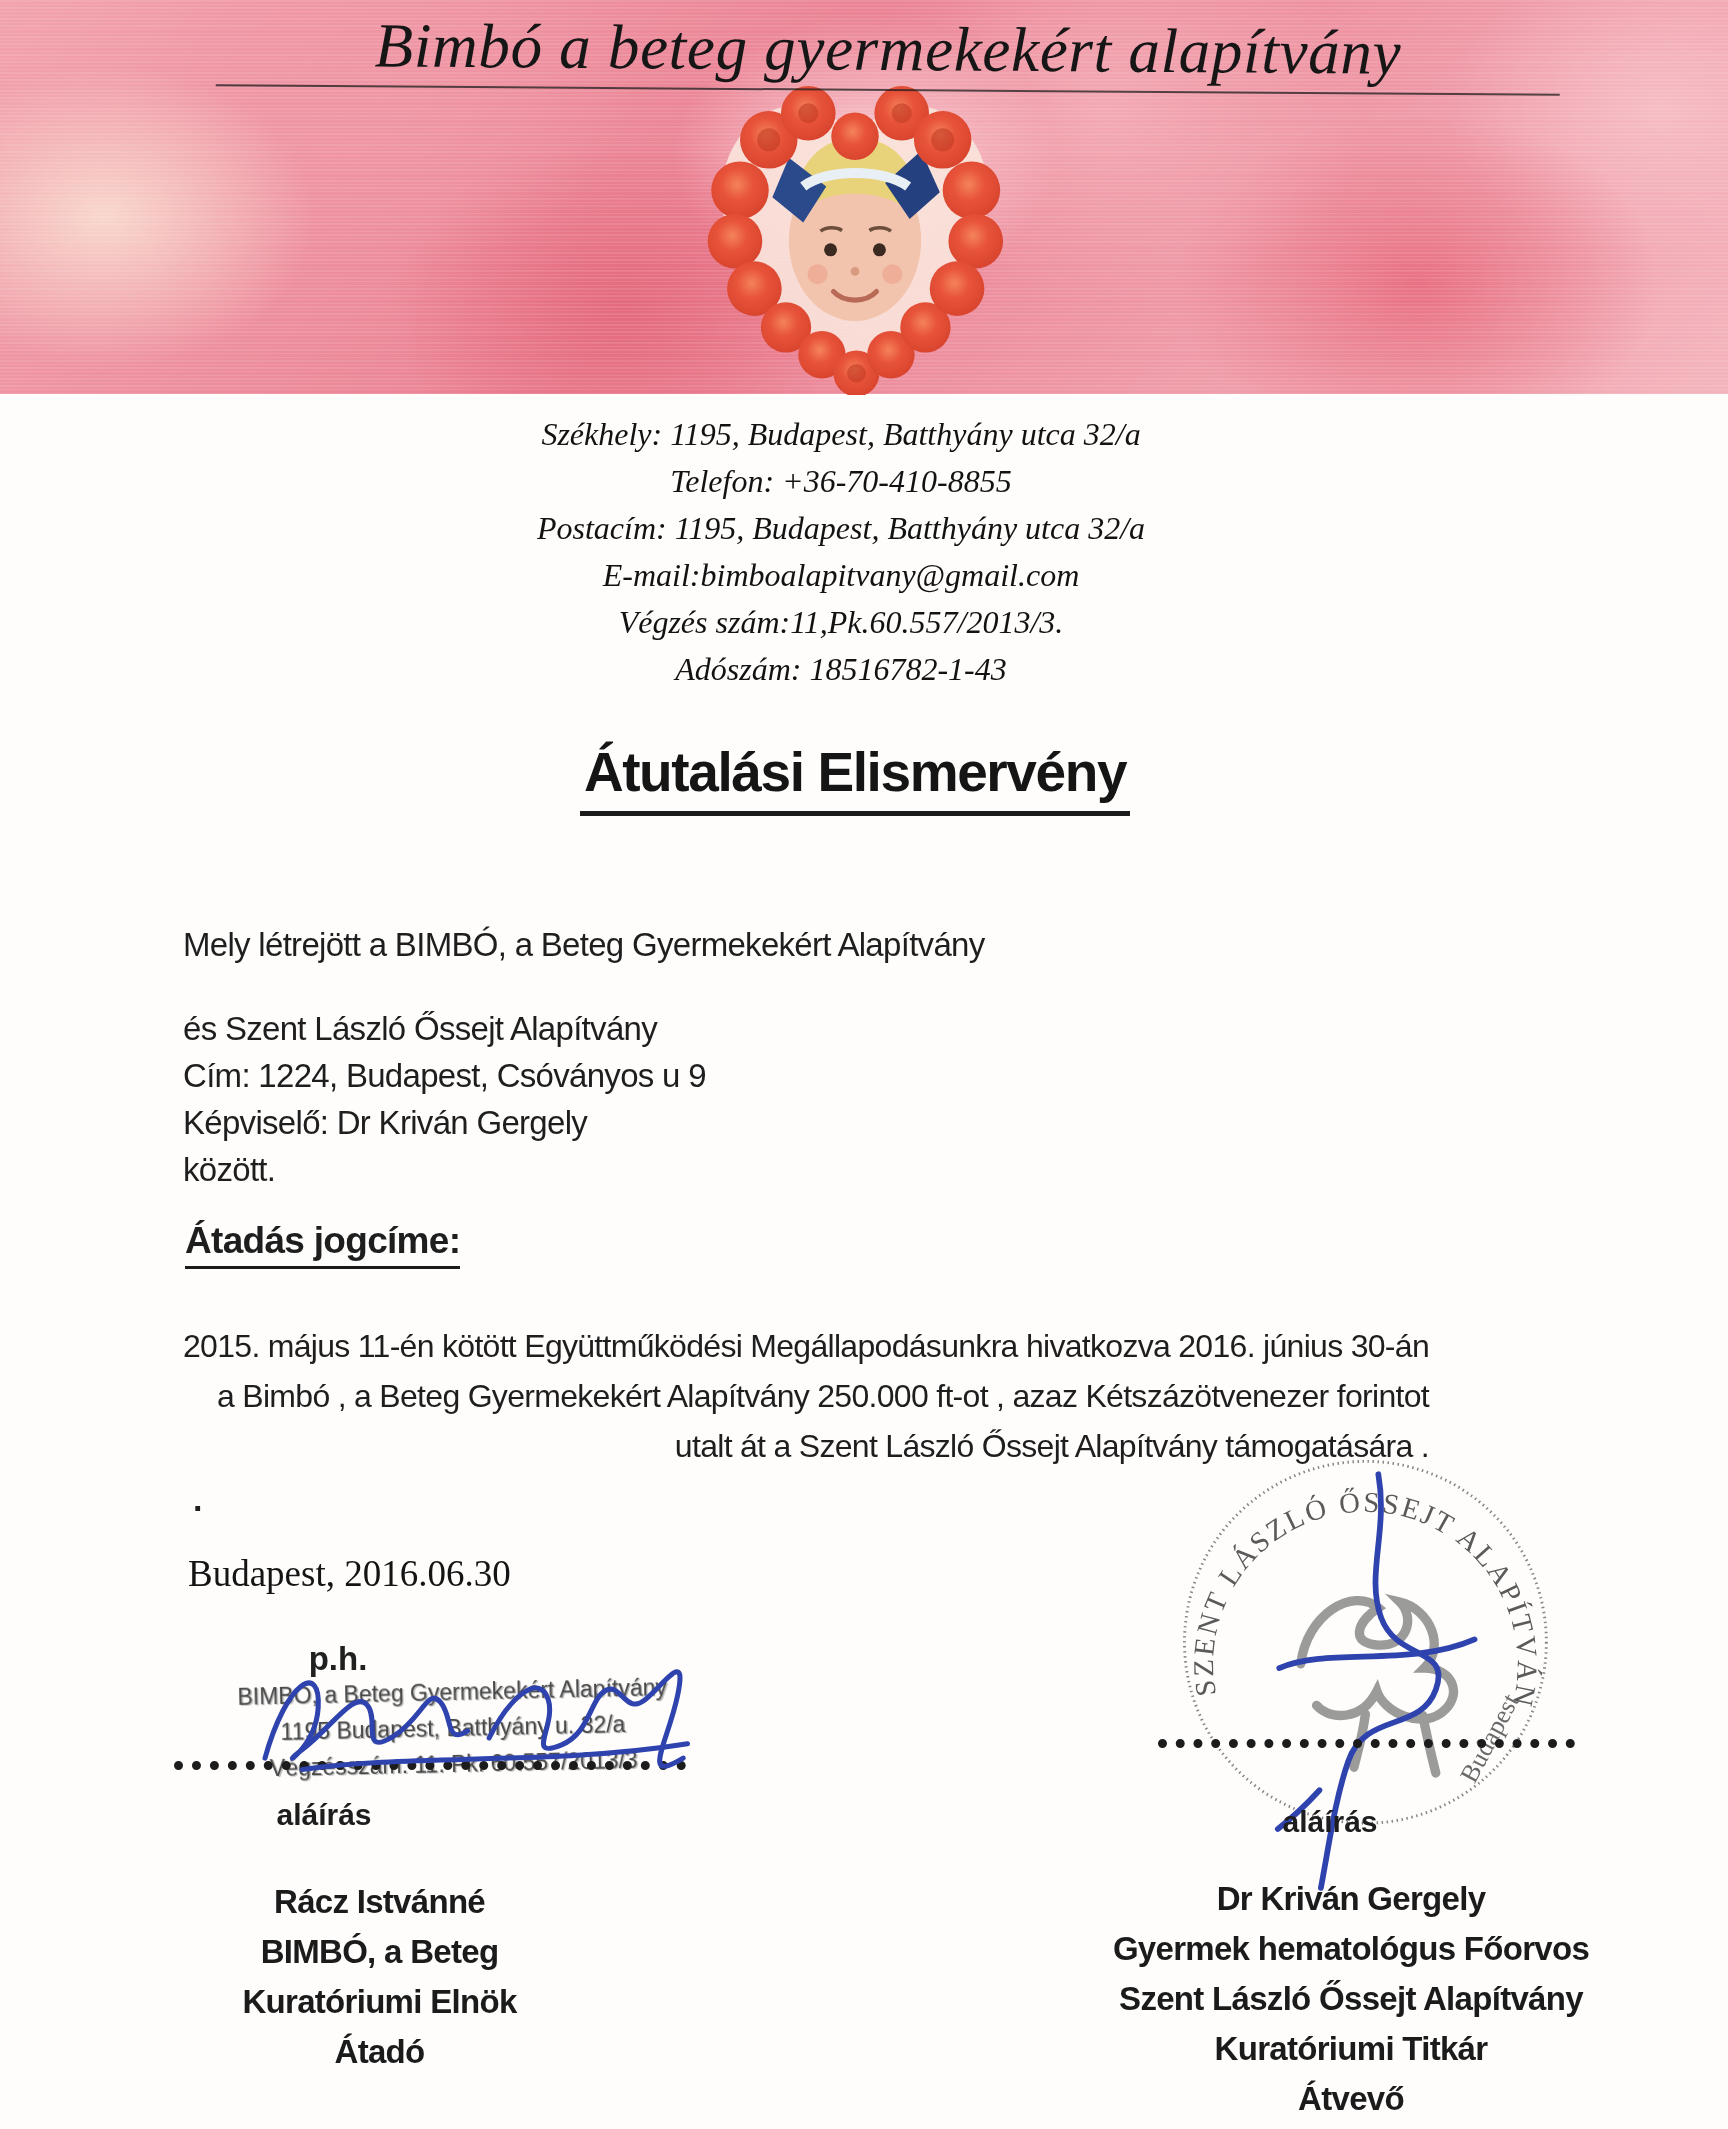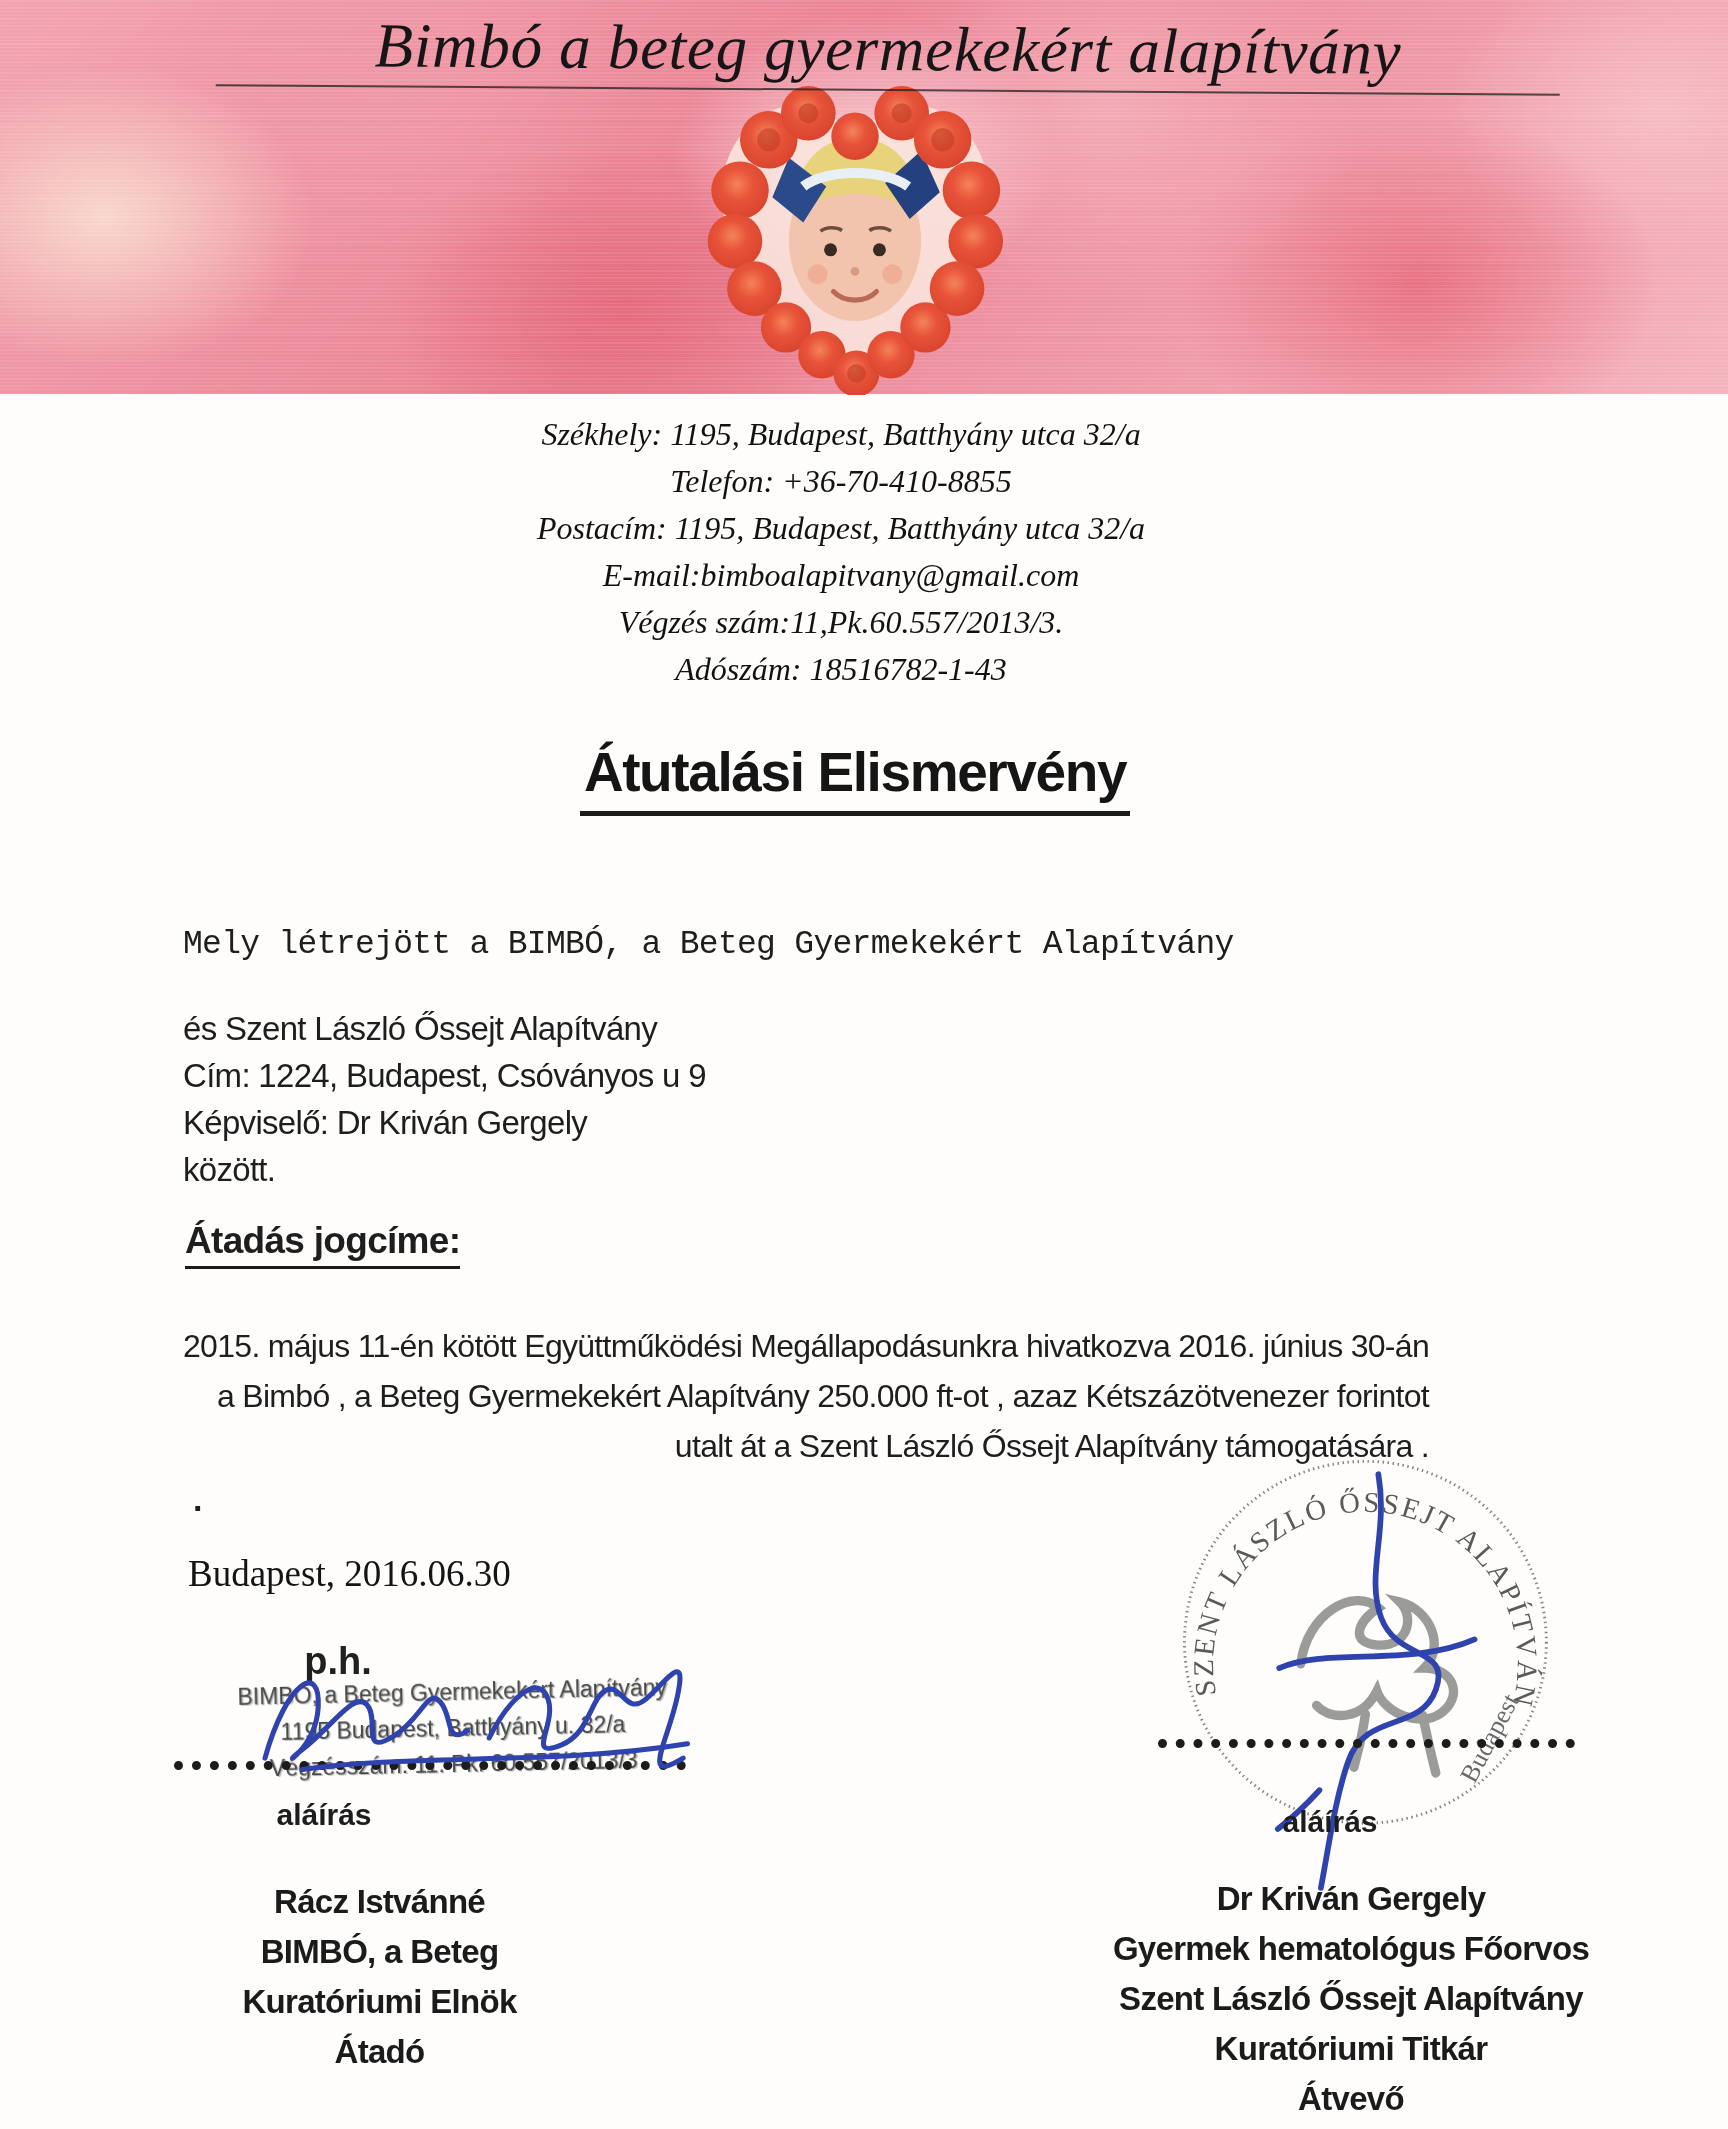--- a/index.html
+++ b/index.html
@@ -26,32 +26,32 @@
   .heart-wrap{position:absolute;left:632px;top:50px;z-index:2;}
 
   
   .contact{position:absolute;left:0;top:411px;width:1682px;text-align:center;
       font-family:"Liberation Serif",serif;font-style:italic;font-size:32px;line-height:47px;color:#121212;}
 
   
   .doc-title{position:absolute;left:0;top:740px;width:1710px;text-align:center;}
   .doc-title span{display:inline-block;font-size:55px;font-weight:bold;letter-spacing:-1.4px;
       color:#151515;border-bottom:5.7px solid #1b1b1b;padding:0 4.3px 7.2px 4.3px;}
-  .intro{position:absolute;left:183px;top:926px;font-size:33px;letter-spacing:-0.7px;white-space:nowrap;font-family:Liberation Mono, monospace;}
+  .intro{position:absolute;left:183px;top:926px;font-size:33px;letter-spacing:-0.7px;white-space:nowrap;}
   .parties{position:absolute;left:183px;top:1005px;font-size:33px;line-height:47px;letter-spacing:-0.7px;}
   .section-heading{position:absolute;left:185px;top:1220px;}
   .section-heading span{display:inline-block;font-size:37px;font-weight:700;letter-spacing:-0.7px;
       border-bottom:3.6px solid #1b1b1b;padding-bottom:4.3px;}
   .bodypara{position:absolute;left:183px;top:1321px;font-size:32px;line-height:50px;letter-spacing:-0.7px;white-space:nowrap;text-align:right;}
   .stray-period{position:absolute;left:193px;top:1480px;font-size:34px;font-weight:bold;}
   .date-line{position:absolute;left:188px;top:1552px;font-family:"Liberation Serif",serif;font-size:37px;color:#141414;}
 
   
   .ph-label{position:absolute;left:216px;top:1640px;width:244px;text-align:center;
-      font-size:38px;font-weight:bold;color:#202020;}
+      font-size:33px;font-weight:bold;color:#202020;}
   .left-stamp{position:absolute;left:180px;top:1674px;width:546px;text-align:center;
       font-size:23px;line-height:36px;color:#474747;transform:rotate(-1.3deg);
       filter:blur(0.4px);text-shadow:1.4px 0.7px 0 rgba(70,70,70,.35);z-index:1;}
   .dotline{position:absolute;height:0;border-top:9.3px dotted #1c1c1c;z-index:3;}
   .dot-left{left:174px;top:1761px;width:512px;}
   .dot-right{left:1158px;top:1739px;width:417px;}
   .sig-left{position:absolute;left:252px;top:1623px;z-index:4;}
   .alairas{position:absolute;font-size:30px;font-weight:600;color:#1d1d1d;z-index:5;}
   .alairas-left{left:220px;top:1798px;width:208px;text-align:center;}
   .alairas-right{left:1258px;top:1805px;width:144px;text-align:center;}

